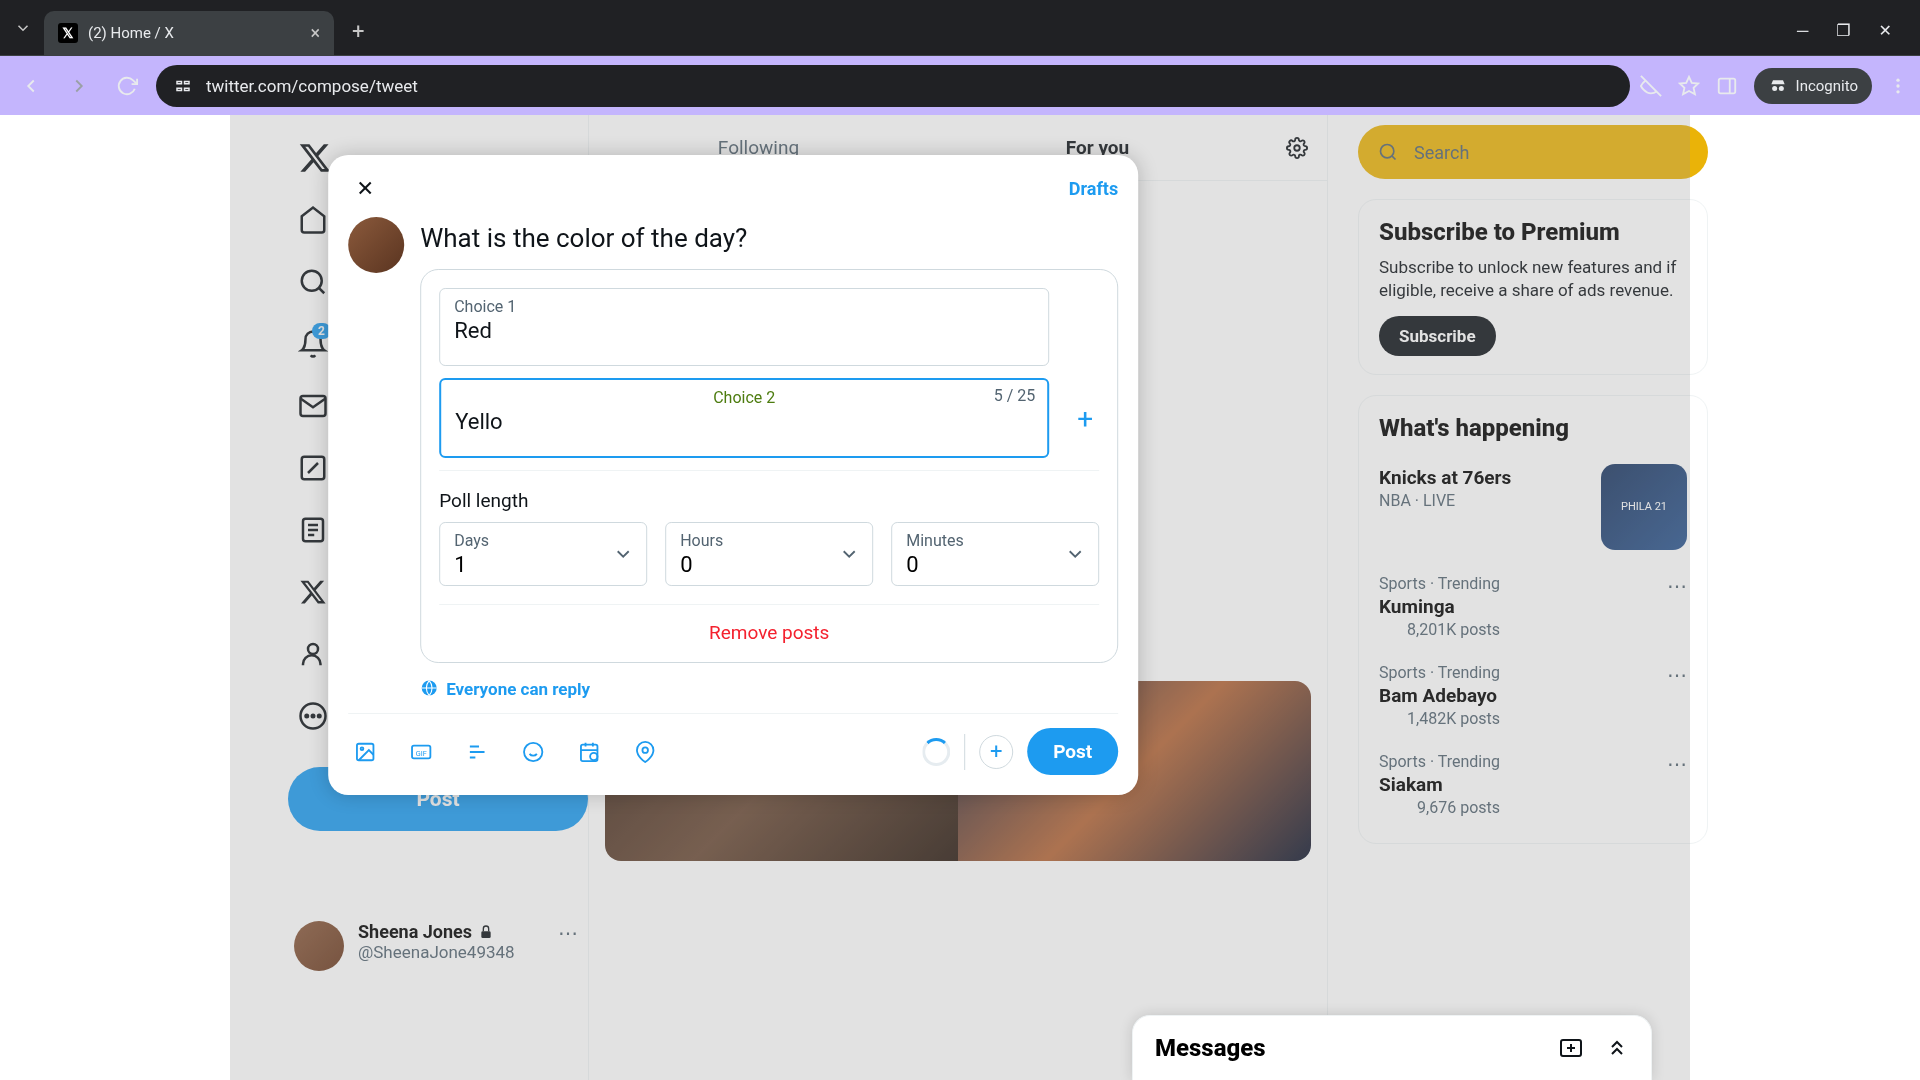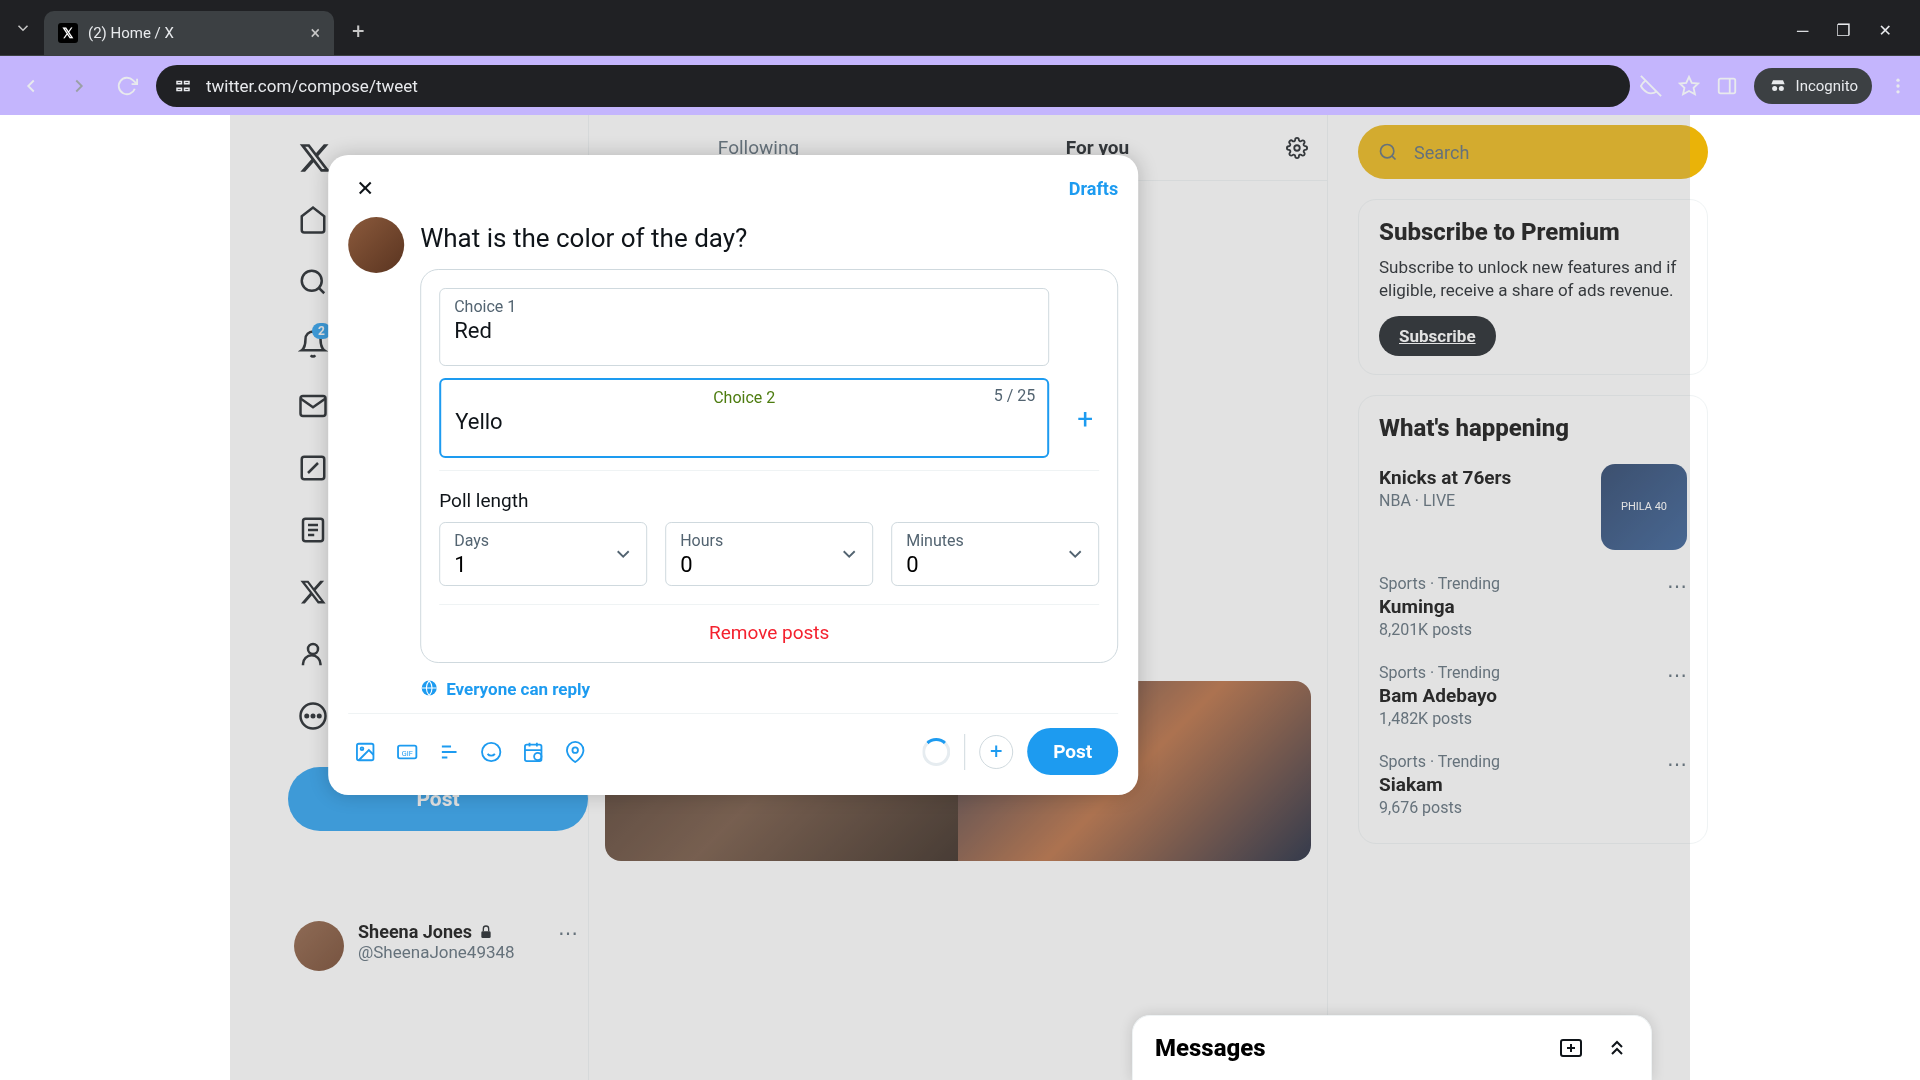--- a/index.html
+++ b/index.html
@@ -58,27 +58,27 @@
 .feed-imgs div { flex:1; }
 .fim1 { background:linear-gradient(135deg,#3a2418,#6b4a35,#2a1a10); }
 .fim2 { background:linear-gradient(135deg,#1a2540,#b56535,#0f1830); }
 
 
 .rightcol { flex:0 0 380px; padding:10px 0 0 30px; }
 .searchbox { background:#eab308; border-radius:9999px; height:54px; display:flex; align-items:center; padding:0 20px; gap:16px; color:#536471; }
 .premium-card { border:1px solid #eff3f4; border-radius:18px; padding:18px 20px; margin-top:20px; }
 .premium-card h3 { font-size:24px; font-weight:800; margin-bottom:10px; }
 .premium-card p { font-size:17px; color:#0f1419; line-height:1.35; margin-bottom:14px; }
-.sub-btn { background:#0f1419; color:#fff; border:none; border-radius:9999px; padding:10px 20px; font-size:17px; font-weight:700; cursor:pointer;text-decoration:underline; }
+.sub-btn { background:#0f1419; color:#fff; border:none; border-radius:9999px; padding:10px 20px; font-size:17px; font-weight:700; cursor:pointer; }
 .happening { border:1px solid #eff3f4; border-radius:18px; margin-top:20px; padding:14px 0; }
 .happening h3 { font-size:24px; font-weight:800; padding:4px 20px 10px; }
 .trend { padding:12px 20px; display:flex; justify-content:space-between; align-items:flex-start; cursor:pointer; }
 .trend .meta { color:#536471; font-size:16px; }
 .trend .title { font-weight:700; font-size:19px; margin:2px 0; }
-.trend .count { color:#536471; font-size:16px; }
+.trend .count { color:#536471; font-size:16px;text-align:right; }
 .trend .thumb { width:86px; height:86px; border-radius:14px; background:linear-gradient(135deg,#1a3560,#2a5590); margin-left:10px; display:flex; align-items:center; justify-content:center; color:#fff; font-size:11px; }
 .trend .dots { color:#536471; font-size:20px; }
 
 
 .messages-dock { position:absolute; bottom:0; right:38px; width:520px; background:#fff; border:1px solid #eff3f4; border-bottom:none; border-radius:18px 18px 0 0; box-shadow:0 0 14px rgba(0,0,0,.14); padding:18px 22px; display:flex; align-items:center; justify-content:space-between; }
 .messages-dock h4 { font-size:24px; font-weight:800; }
 .dock-icons { display:flex; gap:22px; }
 
 
 .dim { position:absolute; inset:0; background:rgba(150,150,150,.28); }
@@ -109,21 +109,21 @@
 .len-sel { border:1px solid #cfd9de; border-radius:6px; flex:1; padding:8px 14px; position:relative; cursor:pointer; }
 .len-sel .slbl { font-size:16px; color:#536471; }
 .len-sel .sval { font-size:22px; margin-top:2px; }
 .len-sel .chev { position:absolute; right:12px; top:50%; transform:translateY(-50%); color:#536471; }
 
 .remove-poll { text-align:center; color:#f4212e; font-size:19px; border-top:1px solid #eff3f4; margin-top:18px; padding-top:16px; cursor:pointer; }
 
 .reply-row { display:flex; align-items:flex-start; gap:8px; color:#1d9bf0; font-size:17px; font-weight:700; margin:16px 0 0 72px; cursor:pointer; }
 
 .toolbar { display:flex; align-items:center; border-top:1px solid #eff3f4; margin-top:14px; padding-top:14px; }
-.tool-icons { display:flex; gap:20px; margin-left:6px; }
+.tool-icons { display:flex; gap:34px; margin-left:6px; }
 .tool-icons .ti { color:#1d9bf0; cursor:pointer; display:flex; align-items:center; }
 .spacer { flex:1; }
 .prog-ring { width:28px; height:28px; border:3px solid #e6ecf0; border-top-color:#1d9bf0; border-radius:50%; margin-right:14px; }
 .vline { width:1px; height:36px; background:#cfd9de; margin-right:14px; }
 .plus-circle { width:34px; height:34px; border:1px solid #cfd9de; border-radius:50%; color:#1d9bf0; display:flex; align-items:center; justify-content:center; font-size:22px; cursor:pointer; margin-right:14px; }
 .post-submit { background:#1d9bf0; color:#fff; border:none; border-radius:9999px; padding:12px 26px; font-size:19px; font-weight:700; cursor:pointer; }
 
 svg { display:block; }
 </style>
 </head>
@@ -356,21 +356,21 @@
         <p>Subscribe to unlock new features and if eligible, receive a share of ads revenue.</p>
         <button class="sub-btn">Subscribe</button>
       </div>
       <div class="happening">
         <h3>What's happening</h3>
         <div class="trend">
           <div>
             <div class="title">Knicks at 76ers</div>
             <div class="meta">NBA · LIVE</div>
           </div>
-          <div class="thumb">PHILA 40</div>
+          <div class="thumb">PHILA 21</div>
         </div>
         <div class="trend">
           <div>
             <div class="meta">Sports · Trending</div>
             <div class="title">Kuminga</div>
             <div class="count">8,201K posts</div>
           </div>
           <div class="dots">⋯</div>
         </div>
         <div class="trend">

